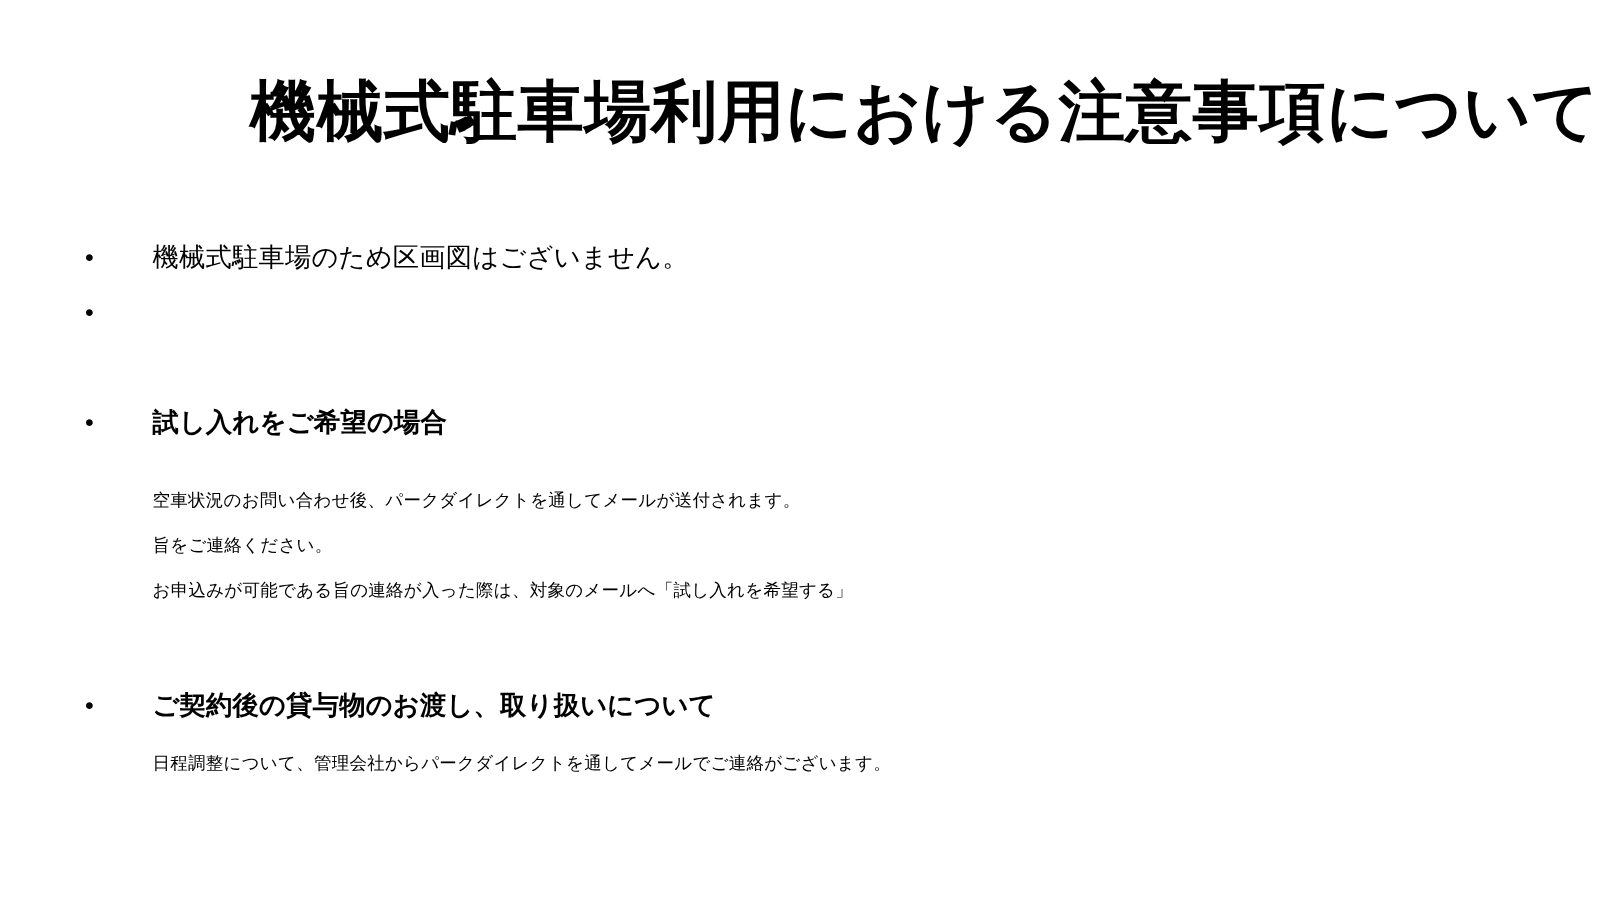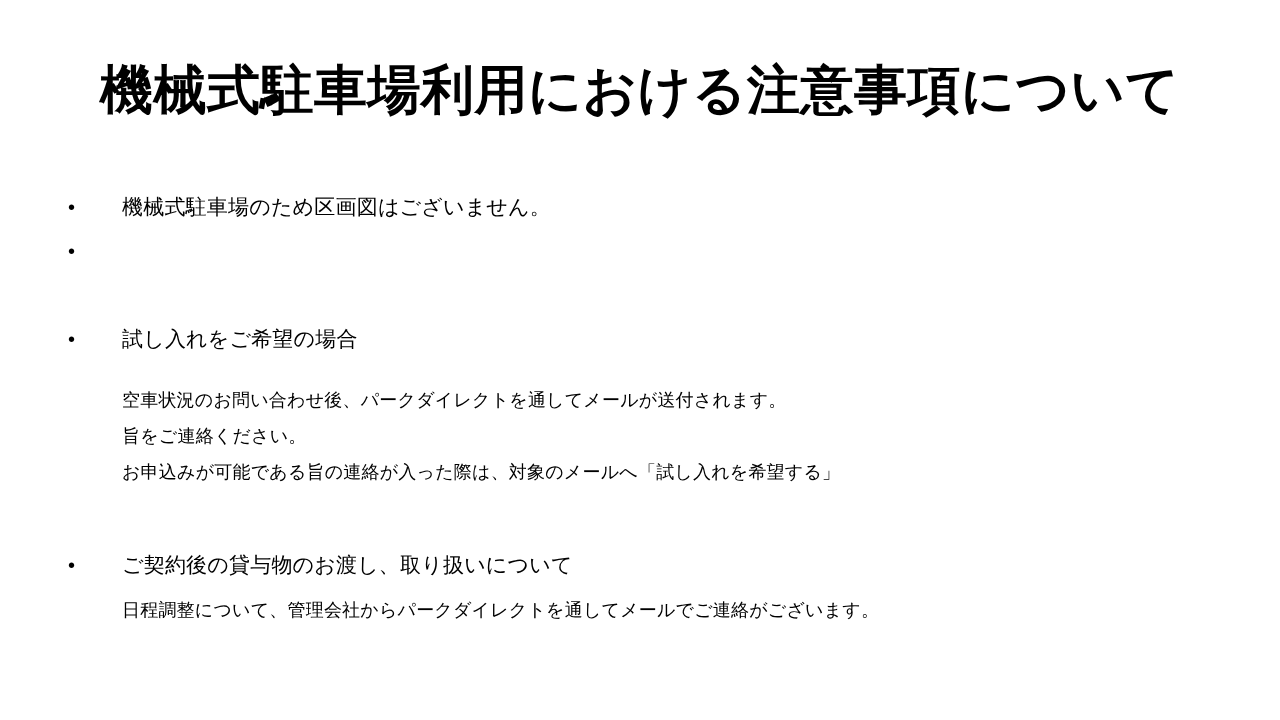--- a/index.html
+++ b/index.html
@@ -18,21 +18,21 @@
     position: relative;
     width: 1280px;
     height: 720px;
     box-sizing: border-box;
   }
   .slide-title {
     position: absolute;
     top: 60px;
     left: 0;
     width: 1280px;
-    text-align: center;
+    text-align: right;
     font-size: 53px;
     font-weight: bold;
     letter-spacing: 0.5px;
     line-height: 1.15;
     white-space: nowrap;
   }
   .body-block {
     position: absolute;
     top: 190px;
     left: 64px;
@@ -51,25 +51,25 @@
     text-align: left;
     padding-left: 4px;
     box-sizing: border-box;
   }
   .bullet-text {
     font-size: 21px;
     line-height: 34px;
     letter-spacing: 0.2px;
   }
   .bullet-text.bold {
-    font-weight: normal;
+    font-weight: bold;
   }
   .plain-row {
     margin-left: 58px;
-    font-size: 18px;
+    font-size: 14px;
     line-height: 36px;
     letter-spacing: 0.2px;
   }
   .gap-lg { height: 44px; }
   .gap-md { height: 16px; }
   .gap-xl { height: 58px; }
 </style>
 </head>
 <body>
 

